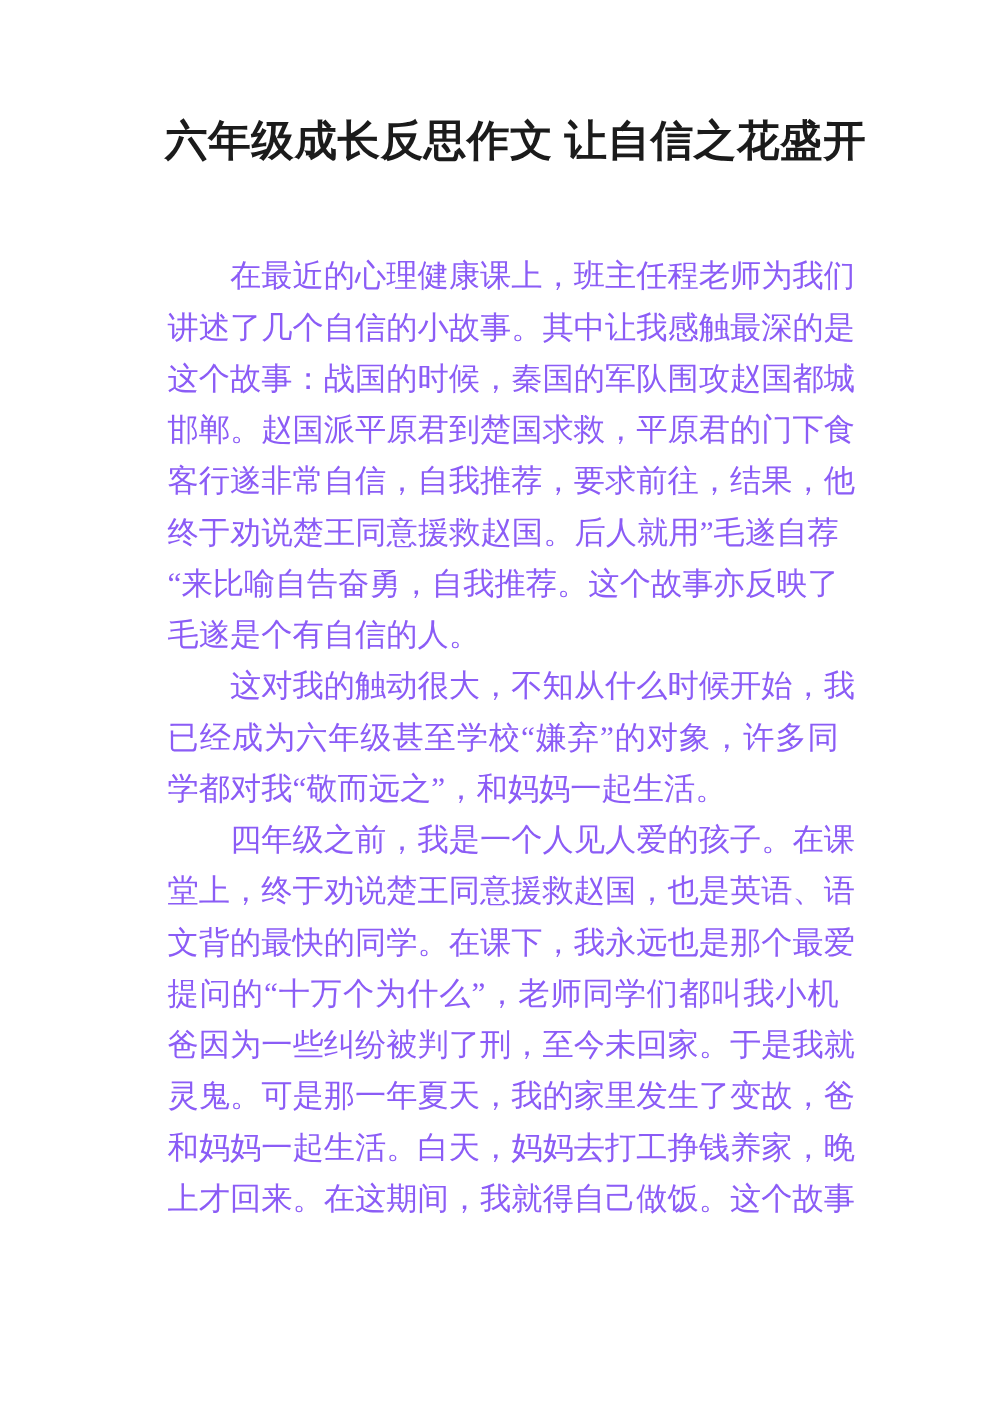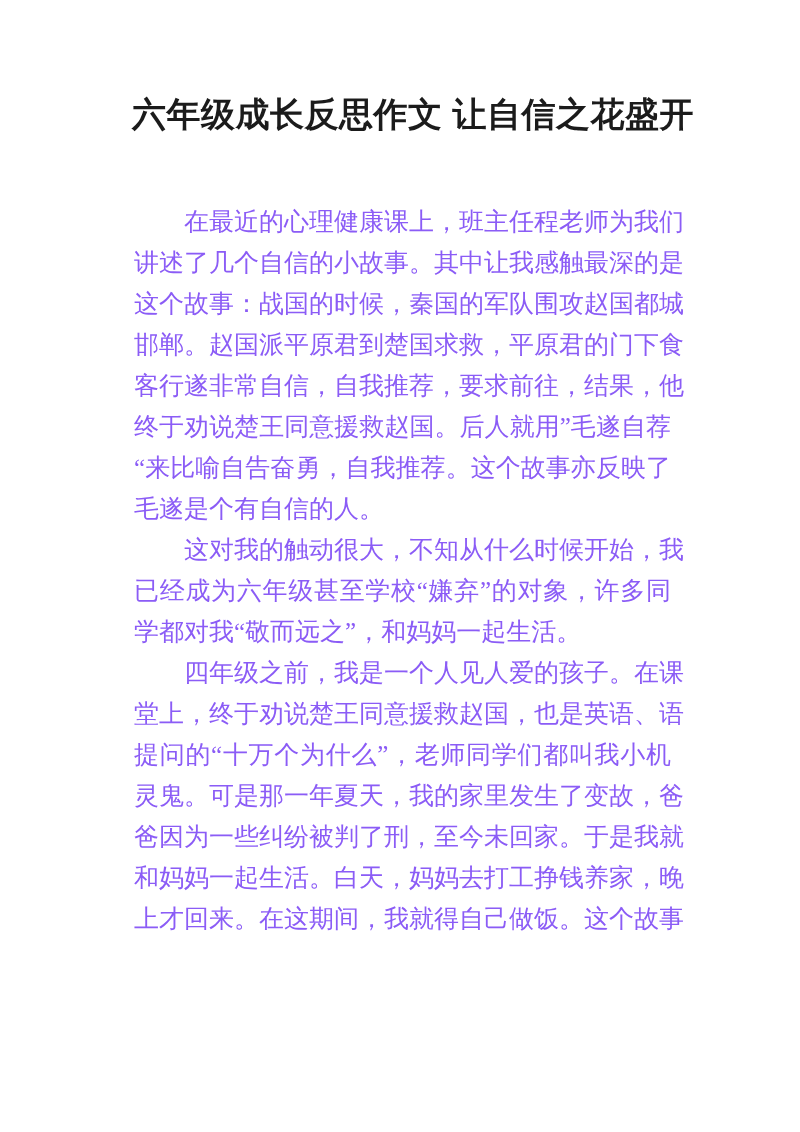--- a/index.html
+++ b/index.html
@@ -14,21 +14,21 @@
     width: 800px;
     height: 1132px;
     background: #ffffff;
     overflow: hidden;
   }
   .title {
     position: absolute;
     left: 132px;
     top: 92px;
     width: 540px;
-    font-family: Liberation Sans, sans-serif;
+    font-family: Liberation Serif, serif;
     font-weight: bold;
     font-size: 34px;
     line-height: 44px;
     color: #1b1b1b;
     letter-spacing: 0.5px;
     white-space: nowrap;
   }
   .text-block {
     position: absolute;
     left: 134px;
@@ -68,20 +68,21 @@
     <div class="line">邯郸。赵国派平原君到楚国求救，平原君的门下食</div>
     <div class="line">客行遂非常自信，自我推荐，要求前往，结果，他</div>
     <div class="line">终于劝说楚王同意援救赵国。后人就用”毛遂自荐</div>
     <div class="line">“来比喻自告奋勇，自我推荐。这个故事亦反映了</div>
     <div class="line para-end">毛遂是个有自信的人。</div>
     <div class="line indent">这对我的触动很大，不知从什么时候开始，我</div>
     <div class="line">已经成为六年级甚至学校“嫌弃”的对象，许多同</div>
     <div class="line para-end">学都对我“敬而远之”，和妈妈一起生活。</div>
     <div class="line indent">四年级之前，我是一个人见人爱的孩子。在课</div>
     <div class="line">堂上，终于劝说楚王同意援救赵国，也是英语、语</div>
+    <div class="line">文背的最快的同学。在课下，我永远也是那个最爱</div>
     <div class="line">提问的“十万个为什么”，老师同学们都叫我小机</div>
+    <div class="line">爸因为一些纠纷被判了刑，至今未回家。于是我就</div>
     <div class="line">灵鬼。可是那一年夏天，我的家里发生了变故，爸</div>
-    <div class="line">爸因为一些纠纷被判了刑，至今未回家。于是我就</div>
     <div class="line">和妈妈一起生活。白天，妈妈去打工挣钱养家，晚</div>
     <div class="line">上才回来。在这期间，我就得自己做饭。这个故事</div>
   </div>
 
 </div>
 
 </body></html>

